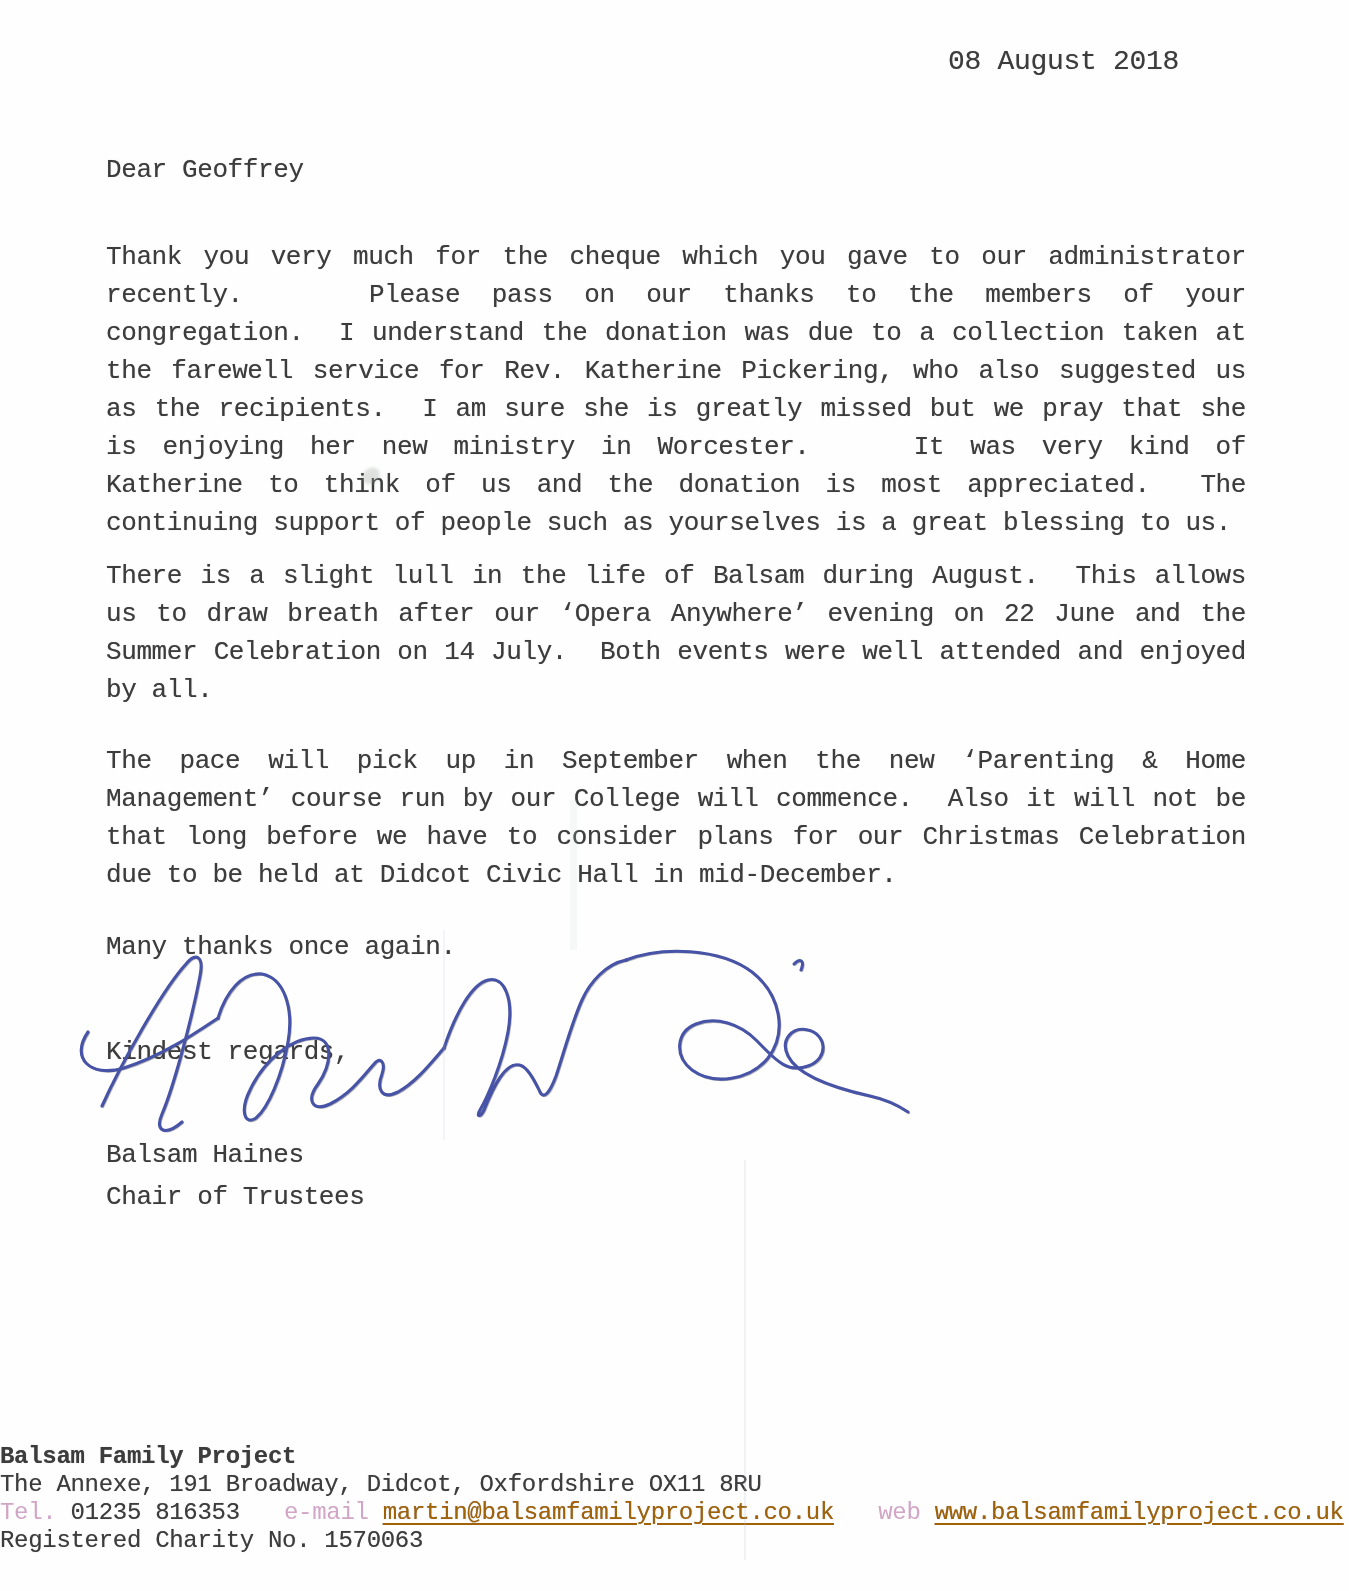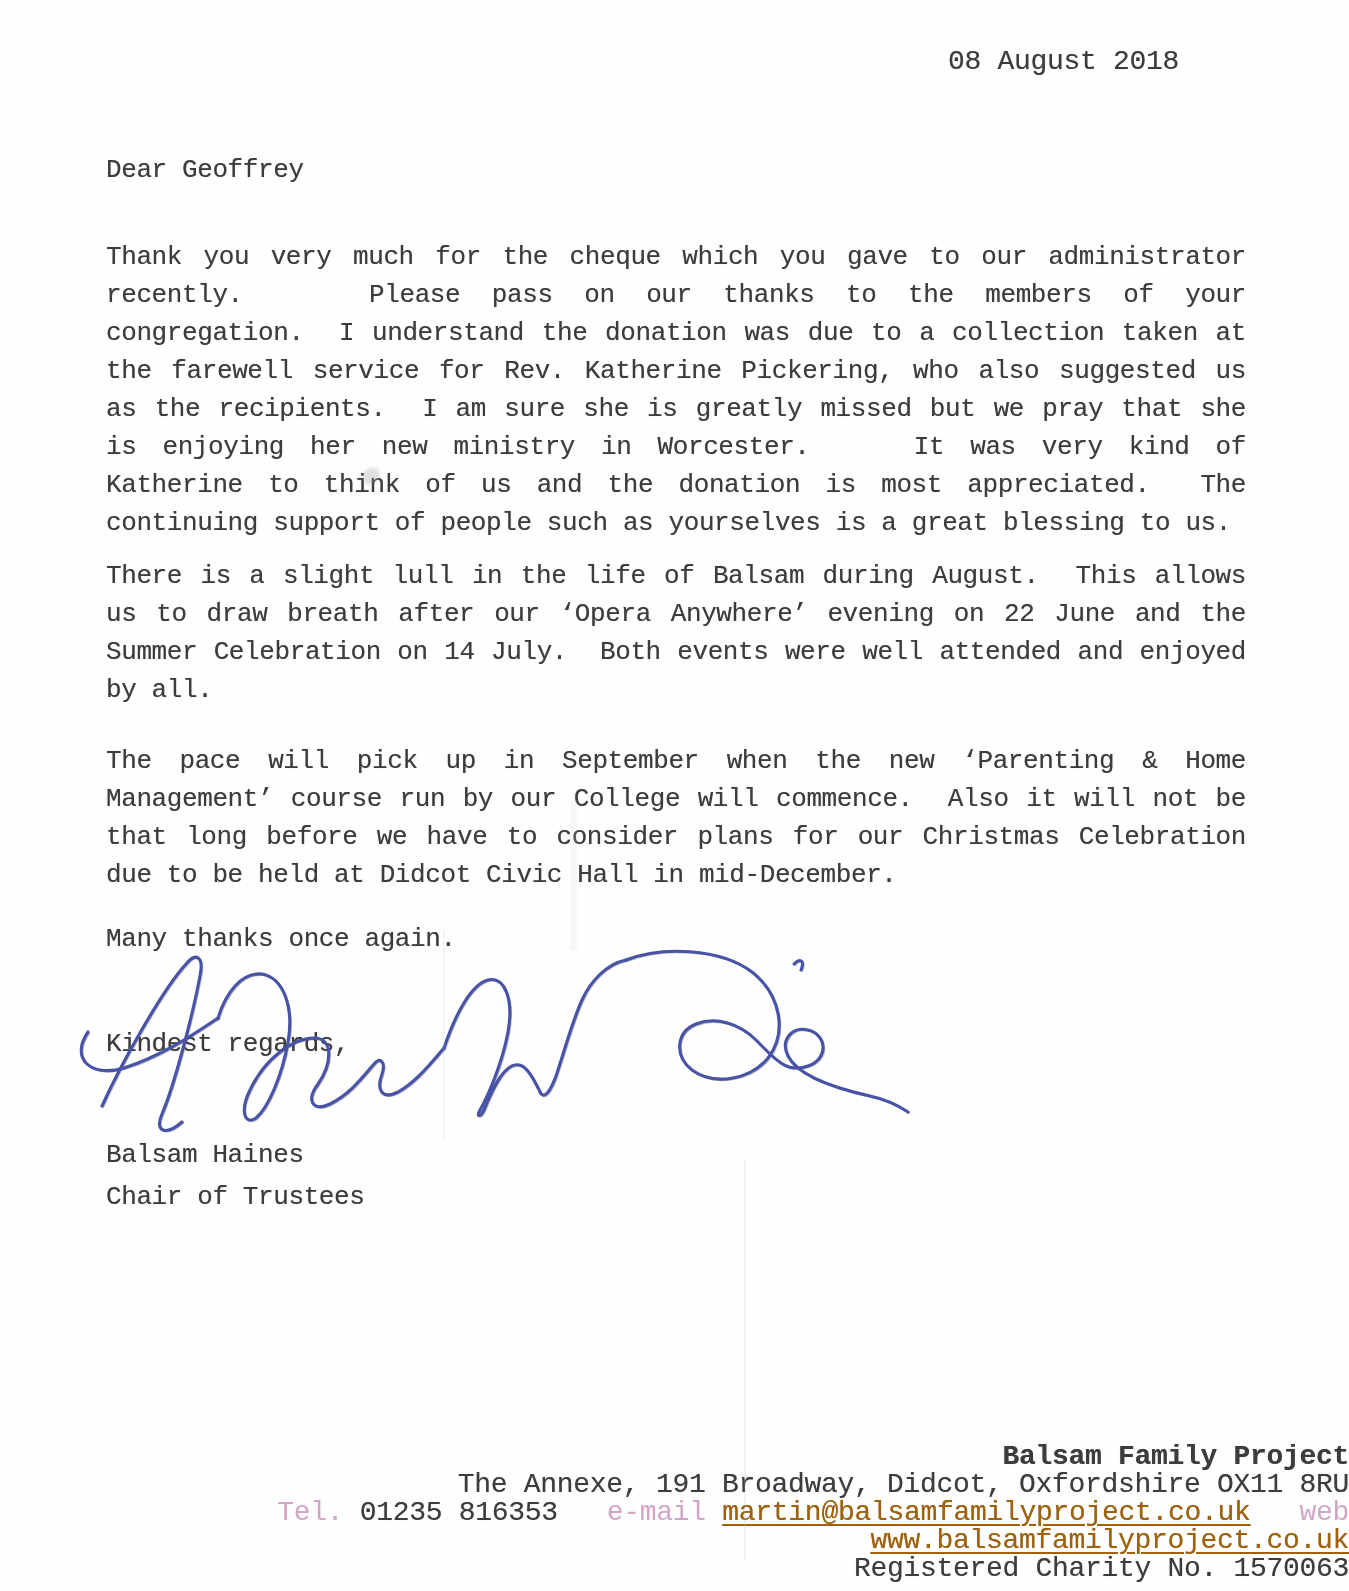--- a/index.html
+++ b/index.html
@@ -37,21 +37,21 @@
     letter-spacing: -0.4px;
   }
   .salutation { margin: 0 0 49px 0; }
   .para {
     margin: 0;
     text-align: justify;
     white-space: pre-wrap;
   }
   .para.p1 { margin-bottom: 15px; }
   .para.p2 { margin-bottom: 33px; }
-  .para.p3 { margin-bottom: 26px; }
+  .para.p3 { margin-bottom: 34px; }
   .many-thanks { margin: 0 0 67px 0; }
   .sign-off { margin: 0; }
   .signature-svg {
     position: absolute;
     left: 78px;
     top: 938px;
     width: 840px;
     height: 200px;
   }
   .signature-svg path {
@@ -71,22 +71,22 @@
     top: 1134px;
     font-size: 26px;
     line-height: 42px;
     letter-spacing: -0.4px;
   }
   .footer {
     position: absolute;
     left: 0;
     width: 1349px;
     top: 1443px;
-    text-align: right;
-    font-size: 28px;
+    text-align: left;
+    font-size: 24px;
     line-height: 28px;
     letter-spacing: -0.3px;
   }
   .footer .org { font-weight: bold; }
   .footer .label-pink {
     color: #d0a5c5;
     text-shadow: none;
   }
   .footer .link {
     color: #a16207;

